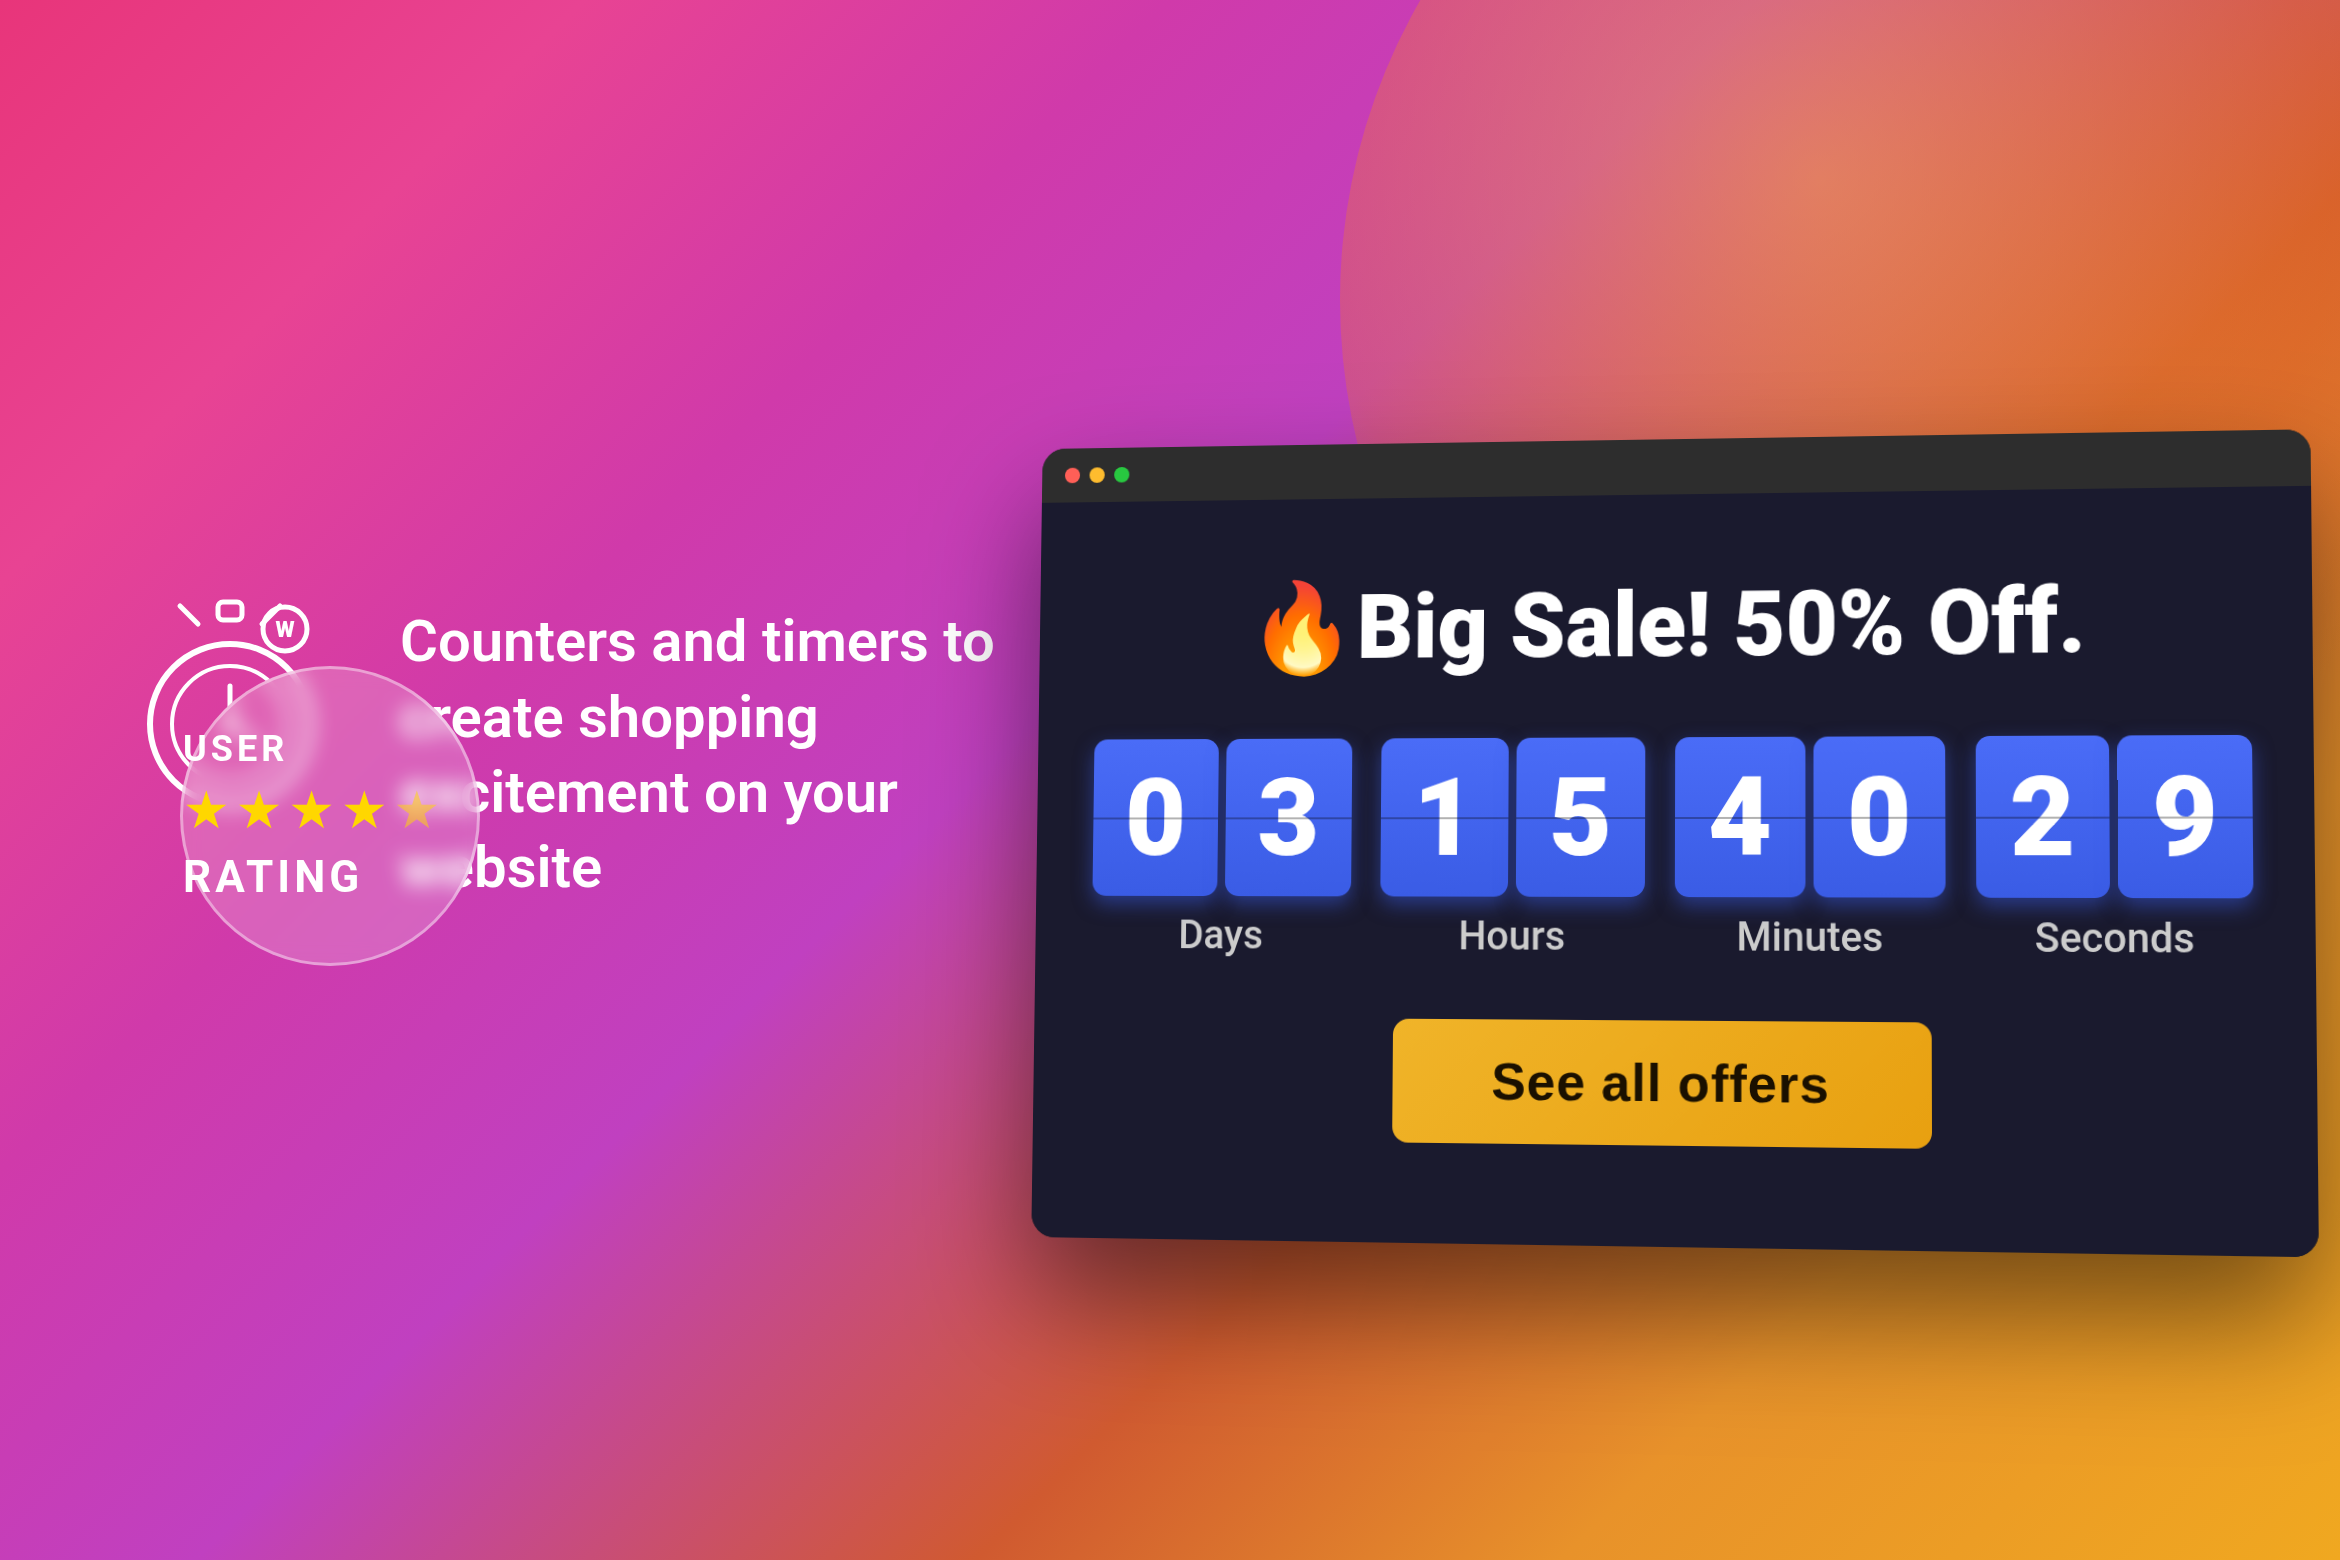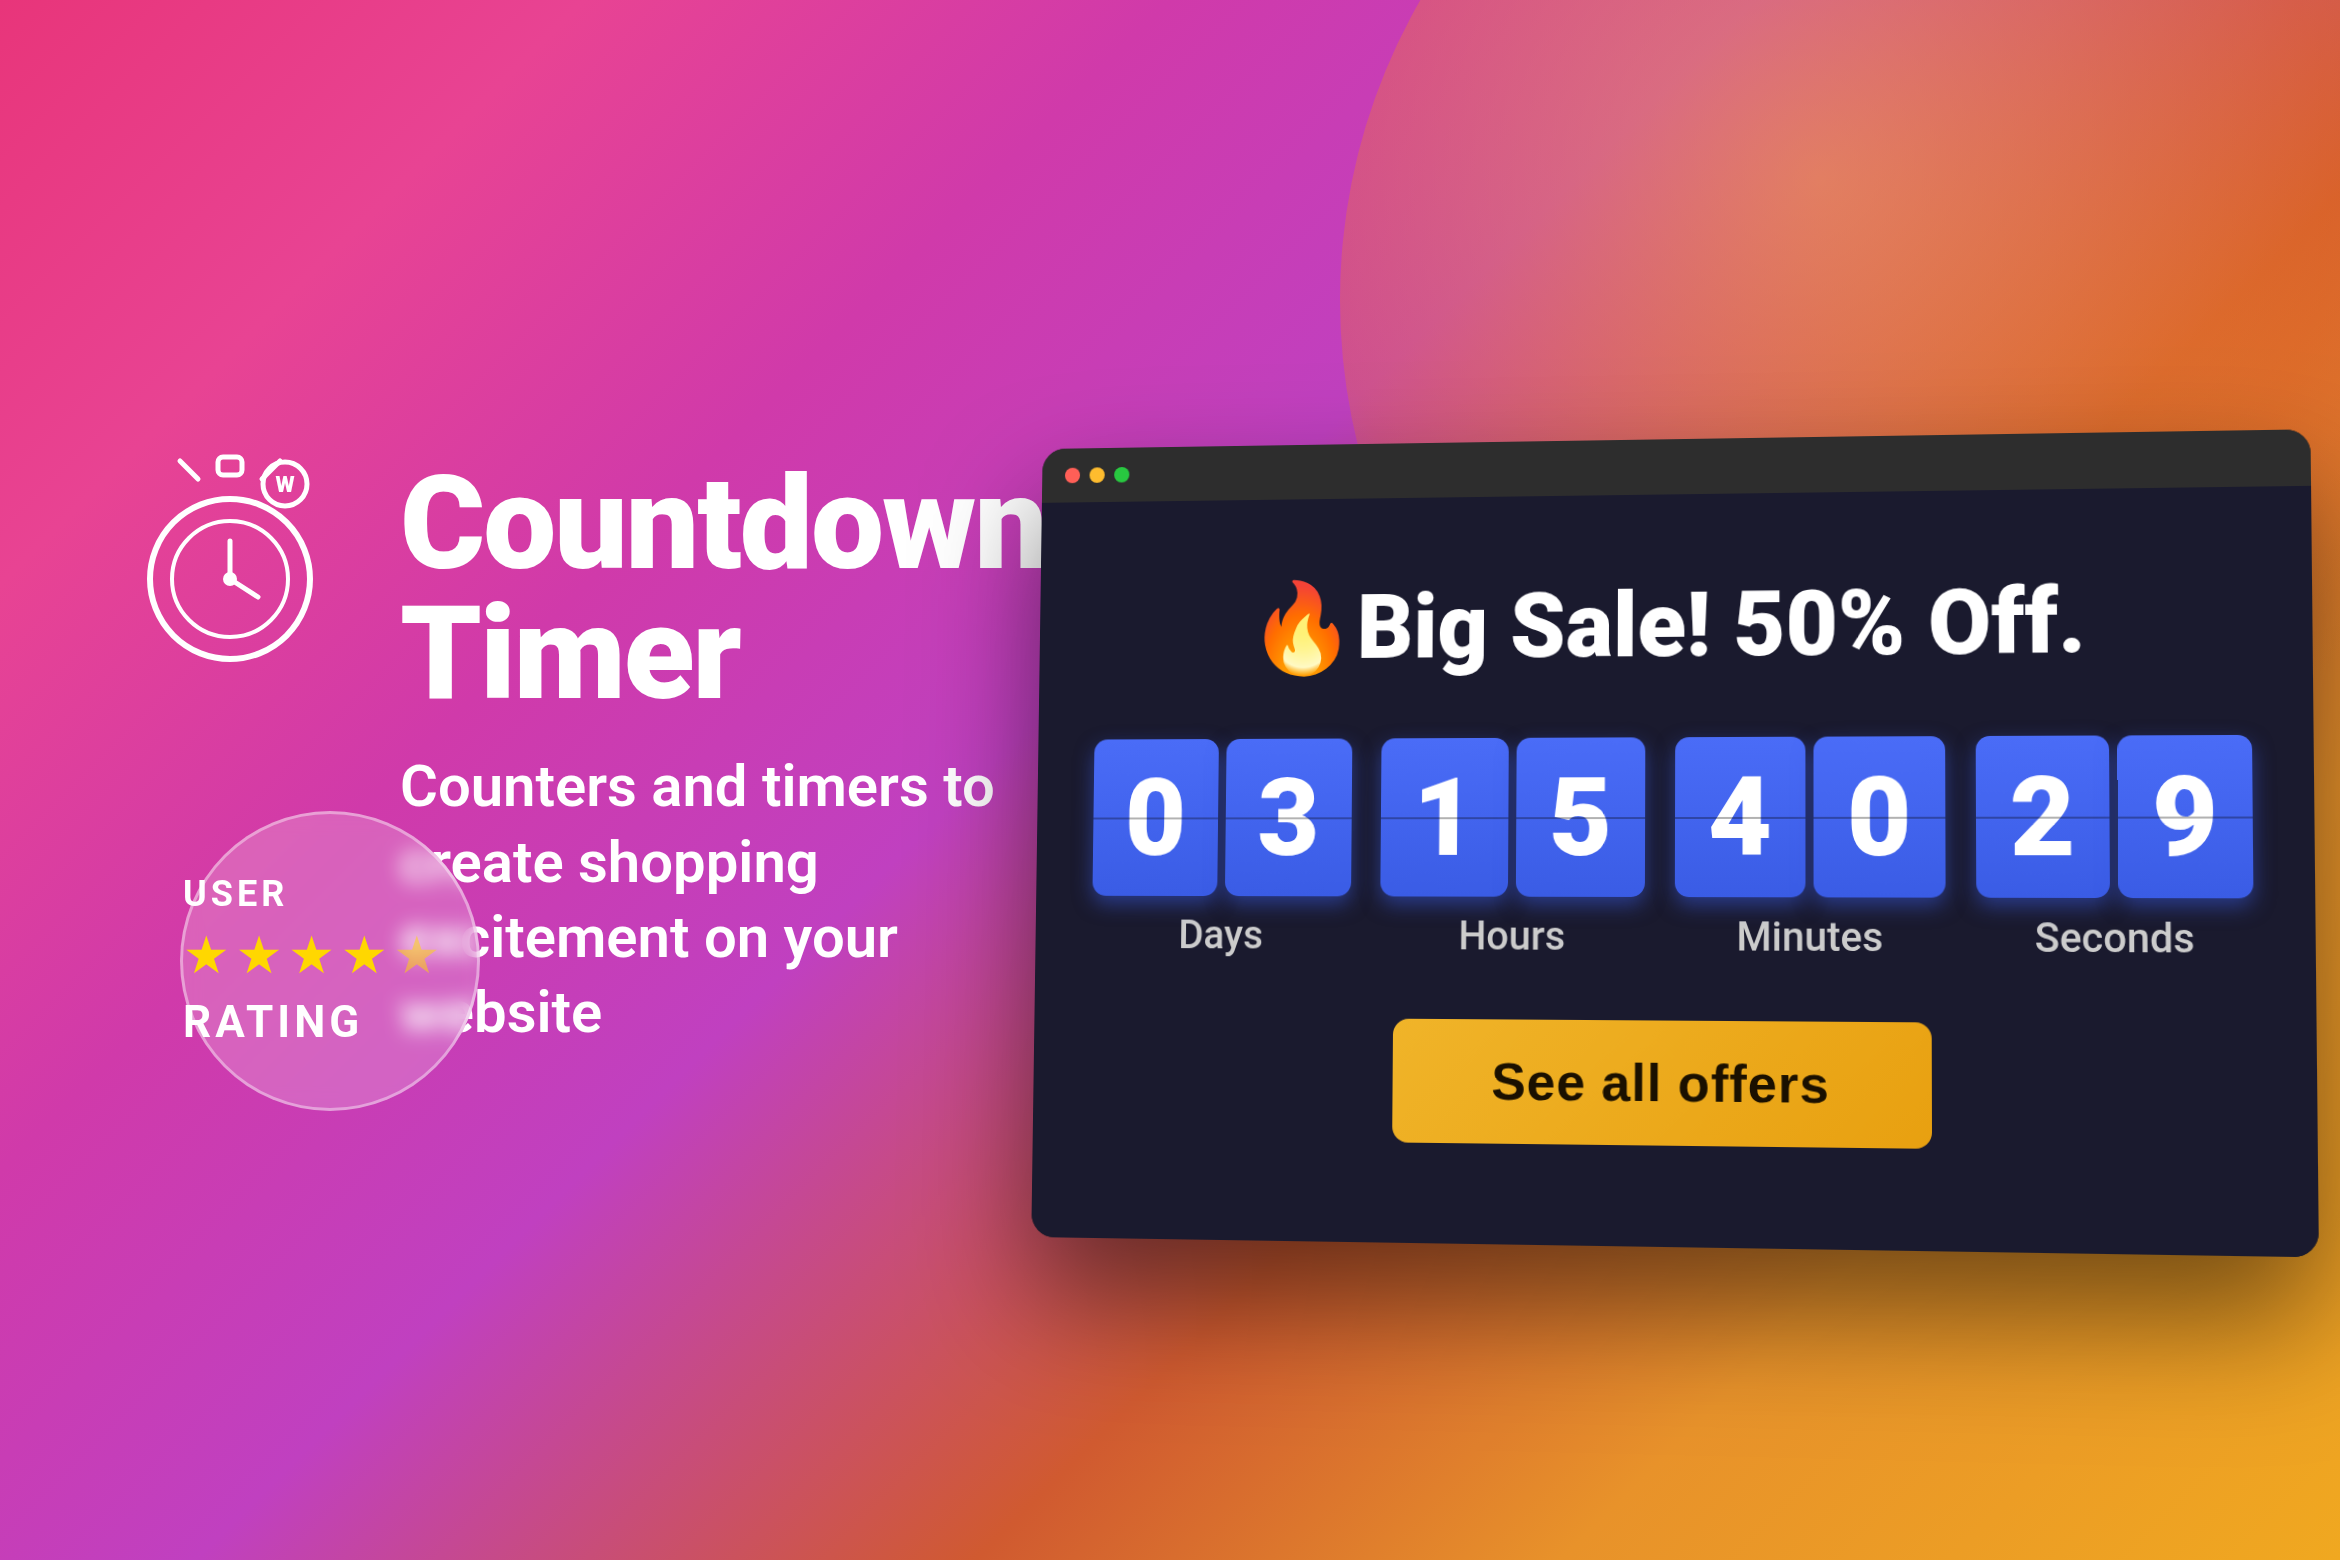--- a/index.html
+++ b/index.html
@@ -262,21 +262,20 @@
           <circle cx="100" cy="130" r="58" stroke="white" stroke-width="4" fill="none"></circle>
 
           <line x1="100" y1="130" x2="100" y2="92" stroke="white" stroke-width="5" stroke-linecap="round"></line>
           <line x1="100" y1="130" x2="128" y2="148" stroke="white" stroke-width="5" stroke-linecap="round"></line>
 
           <circle cx="100" cy="130" r="7" fill="white"></circle>
         </svg>
       </div>
 
       <div class="title-area">
-        <h1 class="plugin-title">Countdown Timer</h1>
         <p class="plugin-subtitle">Counters and timers to create shopping excitement on your website</p>
       </div>
     </div>
 
     <div class="rating-badge">
       <span class="rating-label-top">USER</span>
       <div class="rating-stars">
         <span class="star">★</span>
         <span class="star">★</span>
         <span class="star">★</span>

